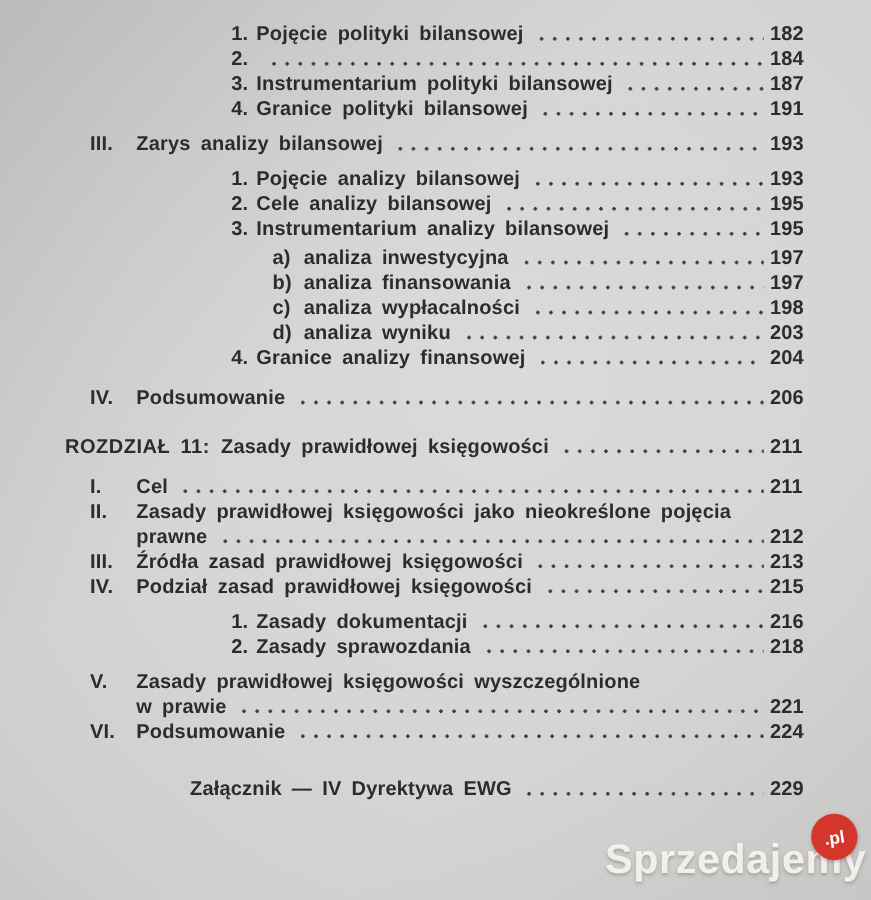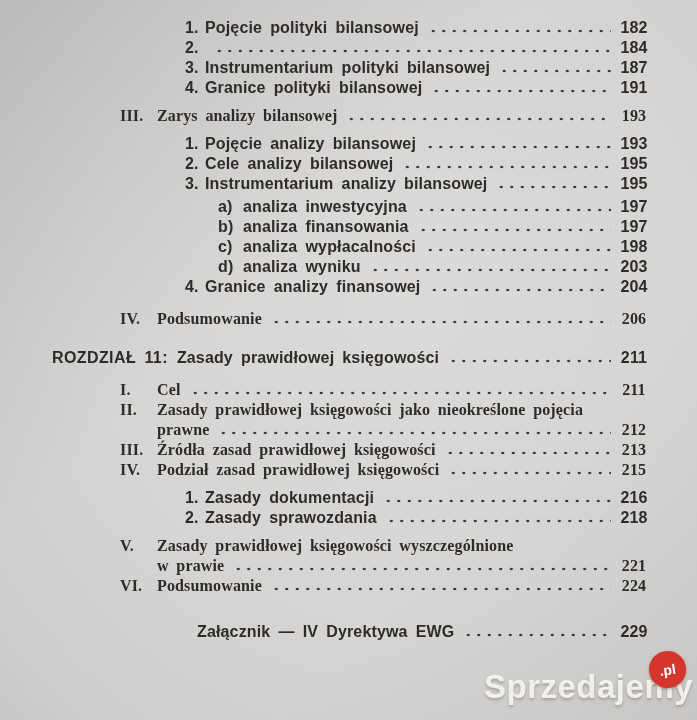--- a/index.html
+++ b/index.html
@@ -28,31 +28,31 @@
   .lbl{flex:none;white-space:nowrap;}
   .txt{flex:none;white-space:nowrap;text-align:right;}
   .dots{
     flex:1 1 auto;
     margin-left:7px;margin-right:5px;
     background-image:radial-gradient(circle, #3a3a3a 1.15px, rgba(0,0,0,0) 1.6px);
     background-size:10.5px 6px;
     background-repeat:repeat-x;
     background-position:left 2px bottom 4px;
   }
-  .pg{flex:none;width:36px;text-align:center;}
+  .pg{flex:none;width:36px;text-align:left;}
   .pg.partial{text-align:left;}
   .level-chapter .line{padding-left:52px;}
   .level-chapter .lbl{margin-right:9px;letter-spacing:0.4px;}
-  .level-roman .line{padding-left:120px;font-family:Liberation Serif, serif;}
+  .level-roman .line{padding-left:72px;}
   .level-roman .lbl{width:37px;}
   .level-num .line{padding-left:185px;}
   .level-num .lbl{width:20px;}
   .level-letter .line{padding-left:218px;}
   .level-letter .lbl{width:25px;}
-  .level-appendix .line{padding-left:152px;margin-left:45px;}
+  .level-appendix .line{padding-left:152px;}
   .gap-xs{margin-top:3px;}
   .gap-s{margin-top:8px;}
   .gap-m{margin-top:12px;}
   .gap-l{margin-top:19px;}
   .gap-xl{margin-top:26px;}
   .gap-xxl{margin-top:30px;}
   .watermark{
     position:absolute;left:484px;top:668px;z-index:5;
     pointer-events:none;
   }

